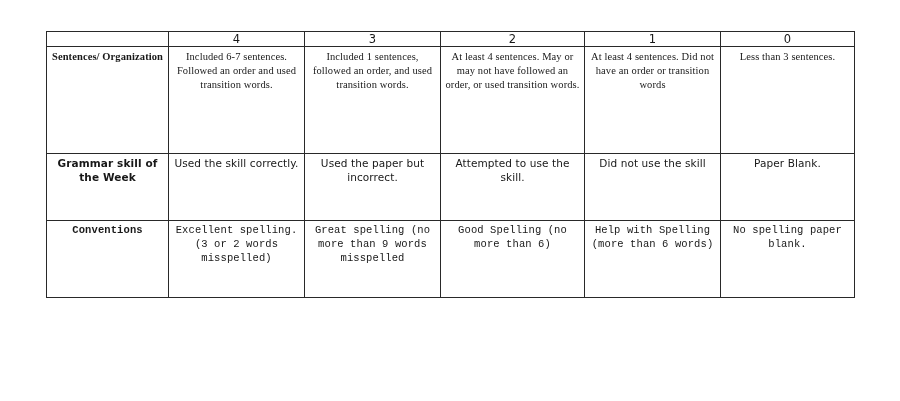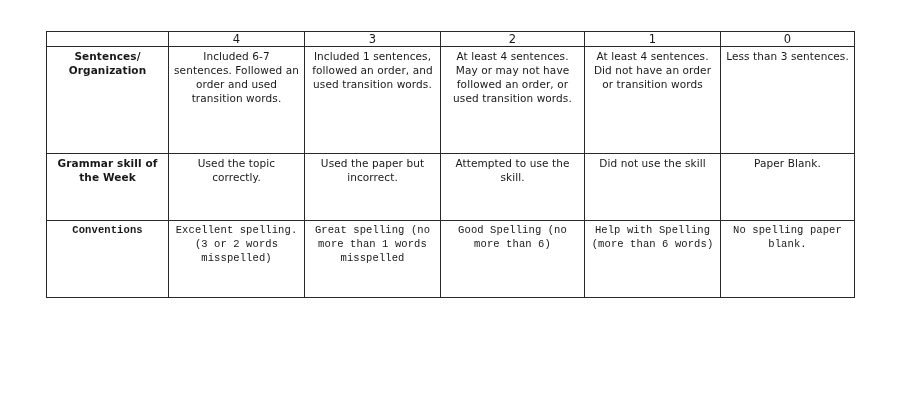--- a/index.html
+++ b/index.html
@@ -60,21 +60,21 @@
     vertical-align: top;
     padding-top: 4px;
     line-height: 1.35;
     letter-spacing: 0.2px;
   }
   td.cell {
     padding-top: 4px;
   }
   
   tr.r-ideas td { height: 62px; }
-  tr.r-sentences td { height: 98px; }
+  tr.r-sentences td { height: 98px; font-family: Liberation Serif, serif; }
   tr.r-grammar td { height: 58px; margin-top: 39px; }
   tr.r-conventions td { height: 68px; font-family: Liberation Mono, monospace; }
   
   #rubric-wrap {
     filter: contrast(1.02);
   }
 </style>
 </head>
 <body>
 
@@ -103,30 +103,30 @@
         <td class="rowlabel">Sentences/ Organization</td>
         <td class="cell">Included 6-7 sentences. Followed an order and used transition words.</td>
         <td class="cell">Included 1 sentences, followed an order, and used transition words.</td>
         <td class="cell">At least 4 sentences. May or may not have followed an order, or used transition words.</td>
         <td class="cell">At least 4 sentences. Did not have an order or transition words</td>
         <td class="cell">Less than 3 sentences.</td>
       </tr>
 
       <tr class="r-grammar">
         <td class="rowlabel">Grammar skill of the Week</td>
-        <td class="cell">Used the topic correctly.</td>
+        <td class="cell">Used the skill correctly.</td>
         <td class="cell">Used the paper but incorrect.</td>
         <td class="cell">Attempted to use the skill.</td>
         <td class="cell">Did not use the skill</td>
         <td class="cell">Paper Blank.</td>
       </tr>
 
       <tr class="r-conventions">
         <td class="rowlabel">Conventions</td>
         <td class="cell">Excellent spelling. (3 or 2 words misspelled)</td>
-        <td class="cell">Great spelling (no more than 1 words misspelled</td>
+        <td class="cell">Great spelling (no more than 9 words misspelled</td>
         <td class="cell">Good Spelling (no more than 6)</td>
         <td class="cell">Help with Spelling (more than 6 words)</td>
         <td class="cell">No spelling paper blank.</td>
       </tr>
     </tbody>
   </table>
 </div>
 
 </body></html>

